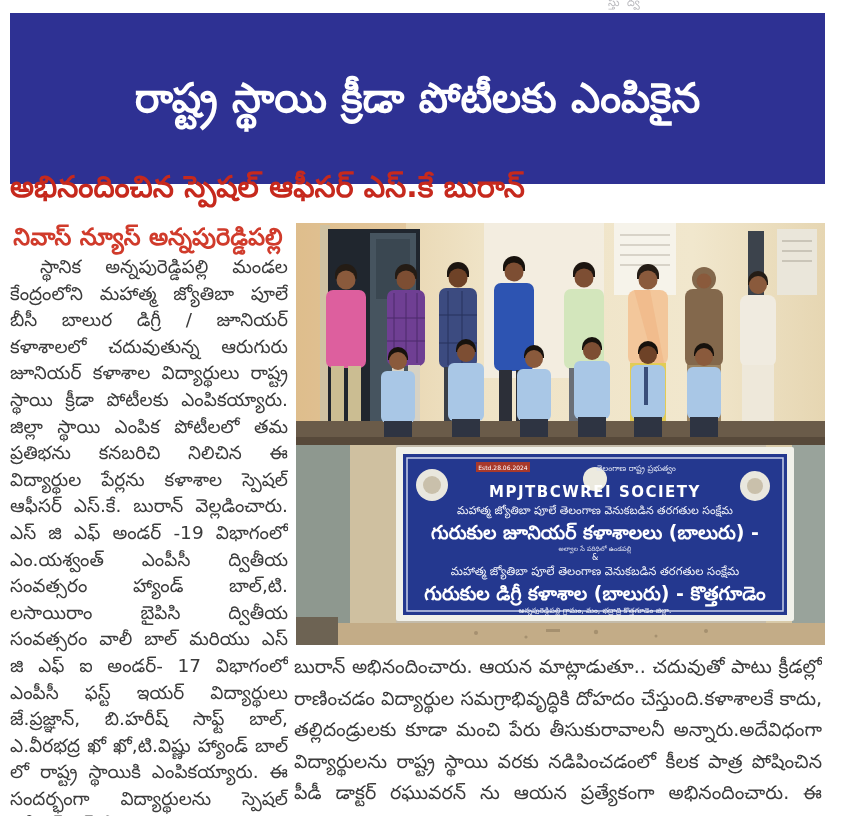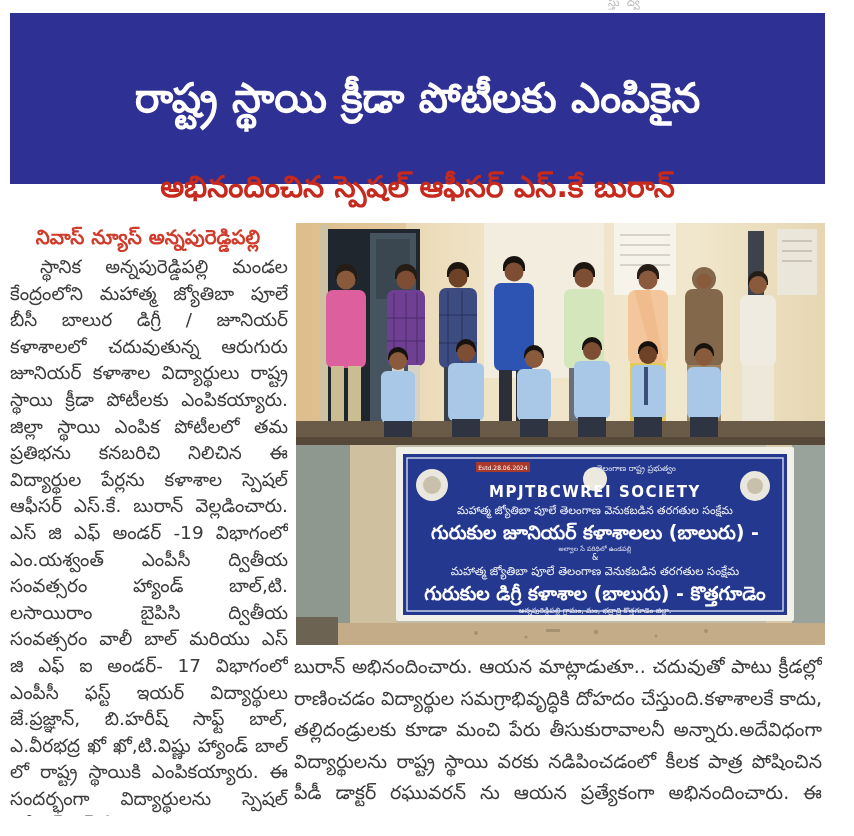--- a/index.html
+++ b/index.html
@@ -14,25 +14,25 @@
   .banner{
     position:absolute;left:10px;top:13px;width:815px;height:171px;
     background:#2e3193;color:#ffffff;text-align:center;
     display:flex;flex-direction:column;justify-content:space-evenly;align-items:center;
   }
   .banner .h1{
     font-size:41px;font-weight:700;line-height:1.2;white-space:nowrap;
   }
   .subhead{
     position:absolute;left:10px;top:158px;width:815px;height:58px;
-    text-align:center;font-size:30px;font-weight:700;color:#c6291d;line-height:58px;
+    font-size:30px;font-weight:700;color:#c6291d;line-height:58px;
   }
   .dateline{
     position:absolute;left:10px;top:223px;width:276px;
-    text-align:center;font-size:20px;font-weight:700;color:#d03b2b;line-height:28px;
+    text-align:center;font-size:24px;font-weight:700;color:#d03b2b;line-height:28px;
   }
   .leftcol{
     position:absolute;left:10px;top:254px;width:278px;height:562px;
     font-size:18.5px;line-height:26.6px;color:#3b3b3b;text-align:justify;
     text-indent:30px;overflow:hidden;word-spacing:1px;
   }
   .photo{
     position:absolute;left:296px;top:223px;width:529px;height:422px;display:block;
   }
   .bottomtext{

